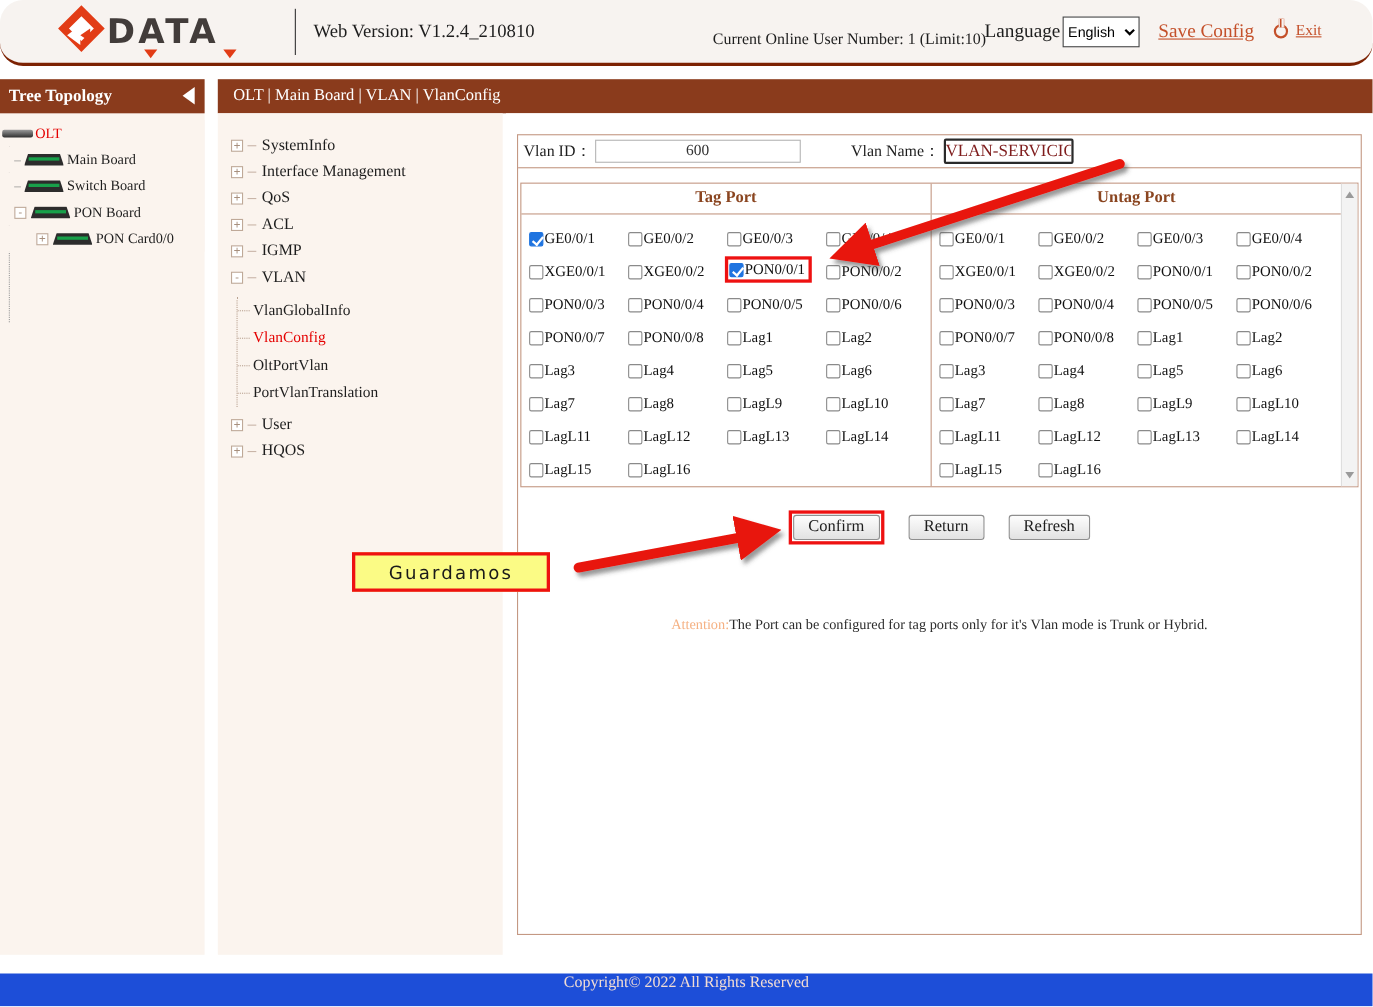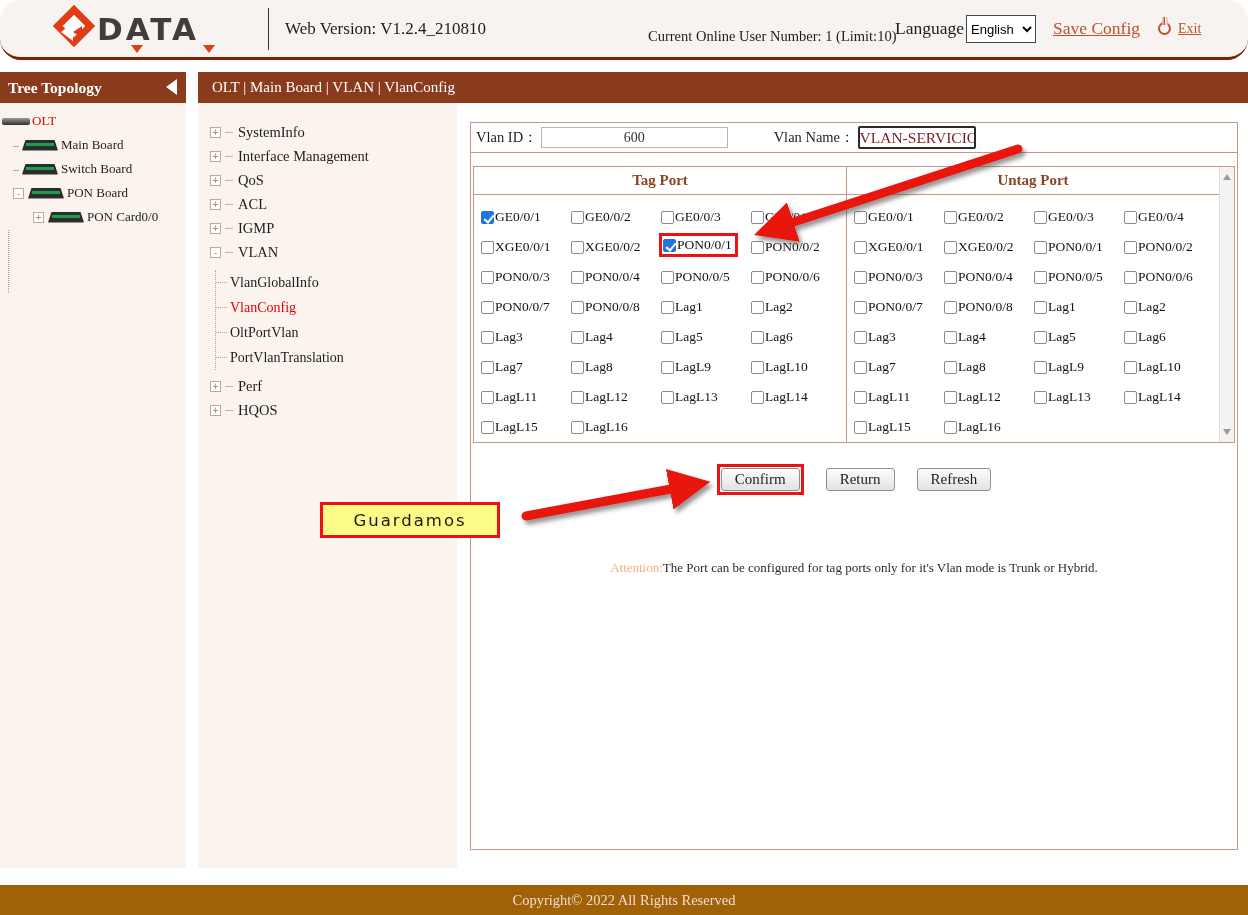--- a/index.html
+++ b/index.html
@@ -144,22 +144,22 @@
              display:flex; flex-direction:column; align-items:center; justify-content:center;
              font-family:"DejaVu Sans", sans-serif; color:#1a1a1a; text-align:center; }
   .callout.sel-pon { left:975px; top:73px; width:230px; height:68px; font-size:16px;
                      letter-spacing:1px; line-height:1.55; }
   .callout.guardamos { left:320px; top:502px; width:180px; height:36px; font-size:16.5px;
                        letter-spacing:2px; }
   .arrow-overlay { position:absolute; left:0; top:0; width:1248px; height:915px; z-index:55;
                    pointer-events:none; }
 
   
-  .footer { position:absolute; left:0; top:885px; width:1248px; height:30px; background:#a16207;
-            color:#f2ddd4; font-size:14.5px; display:flex; align-items:center; justify-content:center; }
+  .footer { position:absolute; left:0; top:885px; width:1248px; height:30px; background:#1d4ed8;
+            color:#f2ddd4; font-size:14.5px; display:flex; align-items:flex-start; justify-content:center; }
 </style>
 </head>
 <body>
 
 <div id="page">
 
   <div class="header">
     <div class="logo">
       <div class="logo-diamond"></div>
       <div class="logo-notch"></div>
@@ -266,21 +266,21 @@
           <span class="menu-label">OltPortVlan</span>
         </div>
         <div class="menu-child">
           <span class="child-connector"></span>
           <span class="menu-label">PortVlanTranslation</span>
         </div>
       </div>
       <div class="menu-item" style="margin-top:4px">
         <span class="expander">+</span>
         <span class="menu-connector"></span>
-        <span class="menu-label">Perf</span>
+        <span class="menu-label">User</span>
       </div>
       <div class="menu-item">
         <span class="expander">+</span>
         <span class="menu-connector"></span>
         <span class="menu-label">HQOS</span>
       </div>
     </div>
   </div>
 
   <div class="content-panel"></div>

